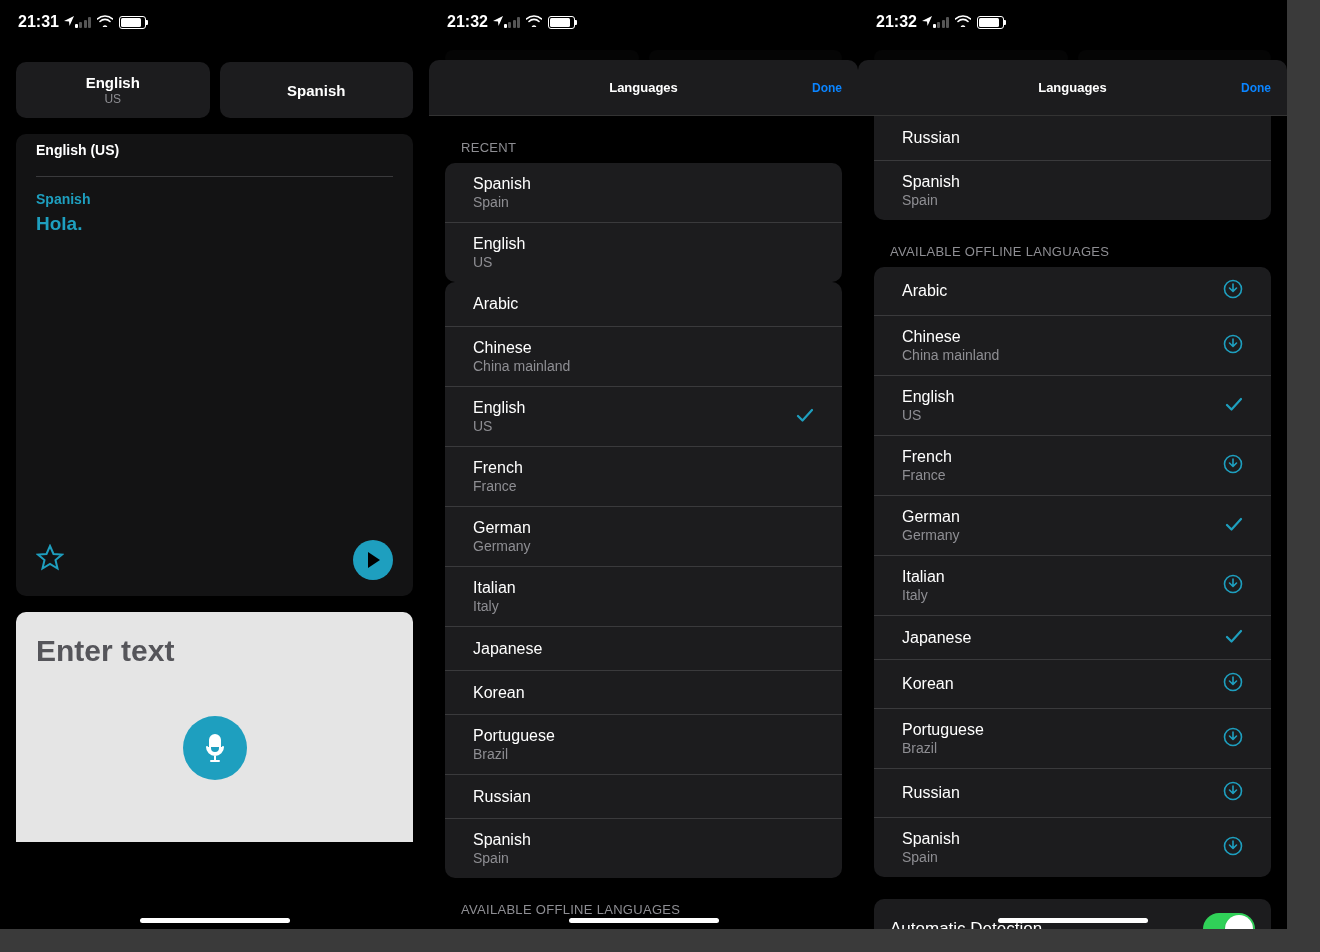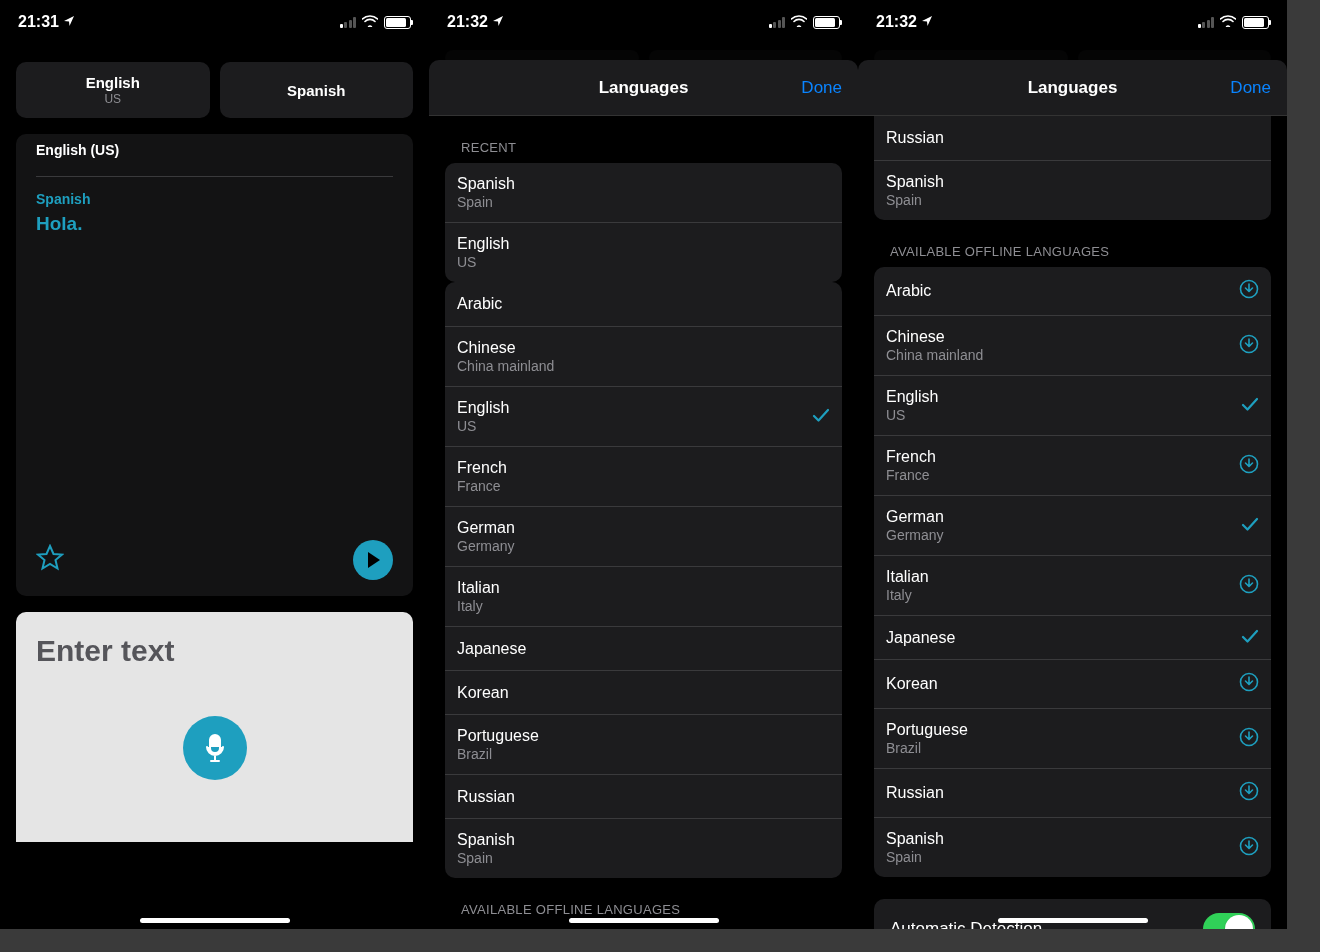--- a/index.html
+++ b/index.html
@@ -2,21 +2,21 @@
 <html><head>
 <meta charset="utf-8">
 <style>
   * { margin:0; padding:0; box-sizing:border-box; font-family:-apple-system,Helvetica,Arial,sans-serif; -webkit-font-smoothing:antialiased; }
   body { background:#3a3a3a; width:1320px; height:952px; overflow:hidden; }
   .row { display:flex; }
   .phone { width:429px; height:929px; background:#000; position:relative; overflow:hidden; margin-right:0; }
   .phone:nth-child(1){ margin-left:0;}
   .phone + .phone { margin-left:0;}
   
-  .status { height:44px; display:flex; align-items:center; justify-content:space-between; padding:0 18px; color:#fff; }
+  .status { height:44px; display:flex; align-items:center; padding:0 18px; color:#fff; }
   .status-left { display:flex; align-items:center; gap:4px; font-weight:600; font-size:16px;}
   .status-right { display:flex; align-items:center; gap:6px;}
   .sig { display:flex; align-items:flex-end; gap:1.5px; height:11px;}
   .sig span { width:3px; background:#555; border-radius:1px;}
   .sig .on { background:#fff;}
   .sig span:nth-child(1){height:4px;} .sig span:nth-child(2){height:6px;} .sig span:nth-child(3){height:8px;} .sig span:nth-child(4){height:11px;}
   .wifi svg { width:16px; height:12px;}
   .batt { width:27px; height:13px; border:1px solid #fff; border-radius:3px; position:relative;}
   .batt::after{content:"";position:absolute;right:-3px;top:3.5px;width:2px;height:5px;background:#fff;border-radius:0 1px 1px 0;}
   .batt-fill{position:absolute;left:1px;top:1px;bottom:1px;width:20px;background:#fff;border-radius:1.5px;}
@@ -42,26 +42,26 @@
   .mic-btn svg{width:26px;height:30px;}
   .tabbar{position:absolute;bottom:0;left:0;right:0;height:80px;background:#000;display:flex;border-top:0;}
   .tabbar-item{flex:1;display:flex;flex-direction:column;align-items:center;justify-content:center;gap:3px;color:#8e8e93;font-size:11px;}
   .tabbar-item.active{color:#1e9fbf;}
   .tabbar-item svg{width:28px;height:24px;}
   .home-ind{position:absolute;bottom:6px;left:50%;transform:translateX(-50%);width:150px;height:5px;background:#fff;border-radius:3px;}
   
   .modal-bg{position:absolute;inset:0;background:#000;}
   .sheet{position:absolute;top:44px;left:0;right:0;bottom:0;border-radius:10px 10px 0 0;overflow:hidden;}
   .sheet-hdr{height:56px;background:#1c1c1e;display:flex;align-items:center;justify-content:center;position:relative;border-bottom:0.5px solid #333;}
-  .sheet-title{color:#fff;font-size:17px;font-weight:600;}
-  .sheet-done{position:absolute;right:16px;color:#0a84ff;font-size:17px;font-weight:400;}
+  .sheet-title{color:#fff;font-size:13px;font-weight:600;}
+  .sheet-done{position:absolute;right:16px;color:#0a84ff;font-size:12px;font-weight:700;}
   .sheet-body{position:absolute;top:56px;left:0;right:0;bottom:0;overflow:hidden;background:#000;}
   .sec-hdr{color:#8e8e93;font-size:13px;padding:24px 32px 8px;text-transform:uppercase;letter-spacing:0.3px;}
   .list{margin:0 16px;background:#1c1c1e;border-radius:10px;overflow:hidden;}
-  .li{padding:12px 12px;display:flex;align-items:center;justify-content:space-between;min-height:44px;}
+  .li{padding:12px 28px;display:flex;align-items:center;justify-content:space-between;min-height:44px;}
   .li + .li{border-top:0.5px solid #3a3a3c;}
   .li-txt{display:flex;flex-direction:column;}
   .li-name{color:#fff;font-size:16px;}
   .li-sub{color:#8e8e93;font-size:14px;margin-top:1px;}
   .li-ic{color:#1e9fbf;}
   .li-ic svg{width:20px;height:20px;}
   .chk svg{width:18px;height:14px;}
   .toggle-row{margin:22px 16px 0;background:#1c1c1e;border-radius:10px;padding:14px 16px;display:flex;align-items:center;justify-content:space-between;}
   .toggle-row .lab{color:#fff;font-size:17px;}
   .switch{width:52px;height:32px;background:#30d158;border-radius:16px;position:relative;}

